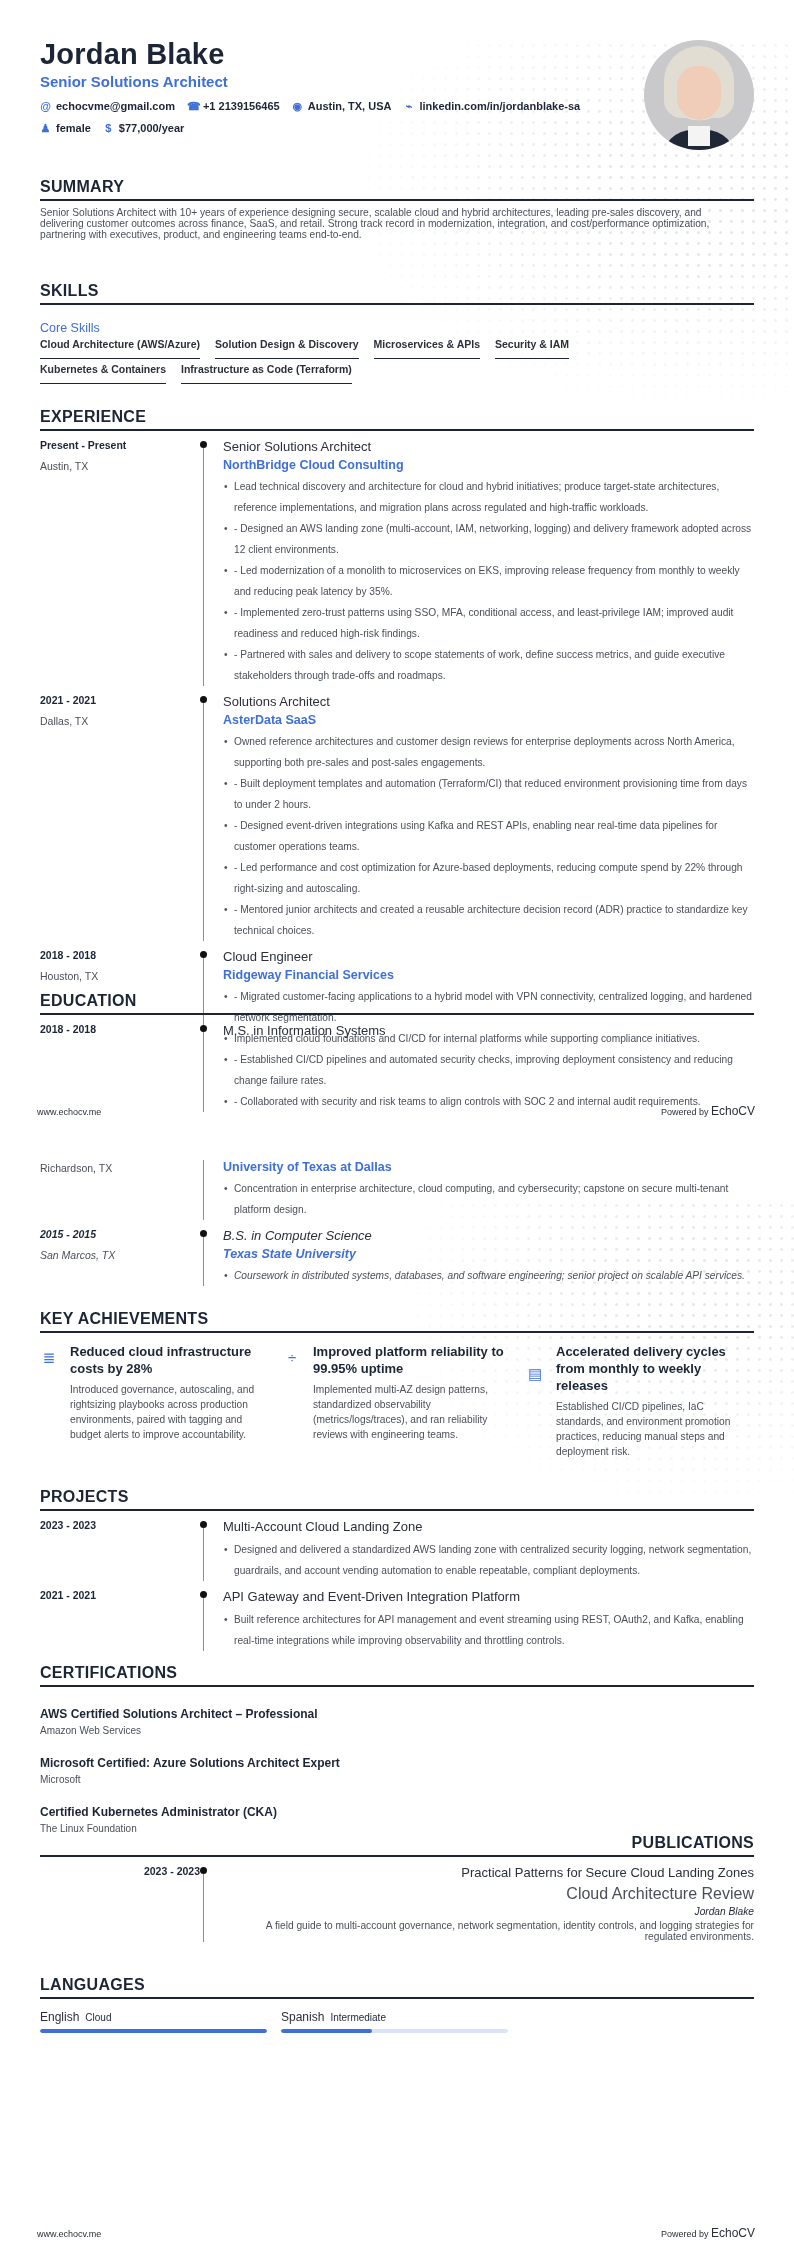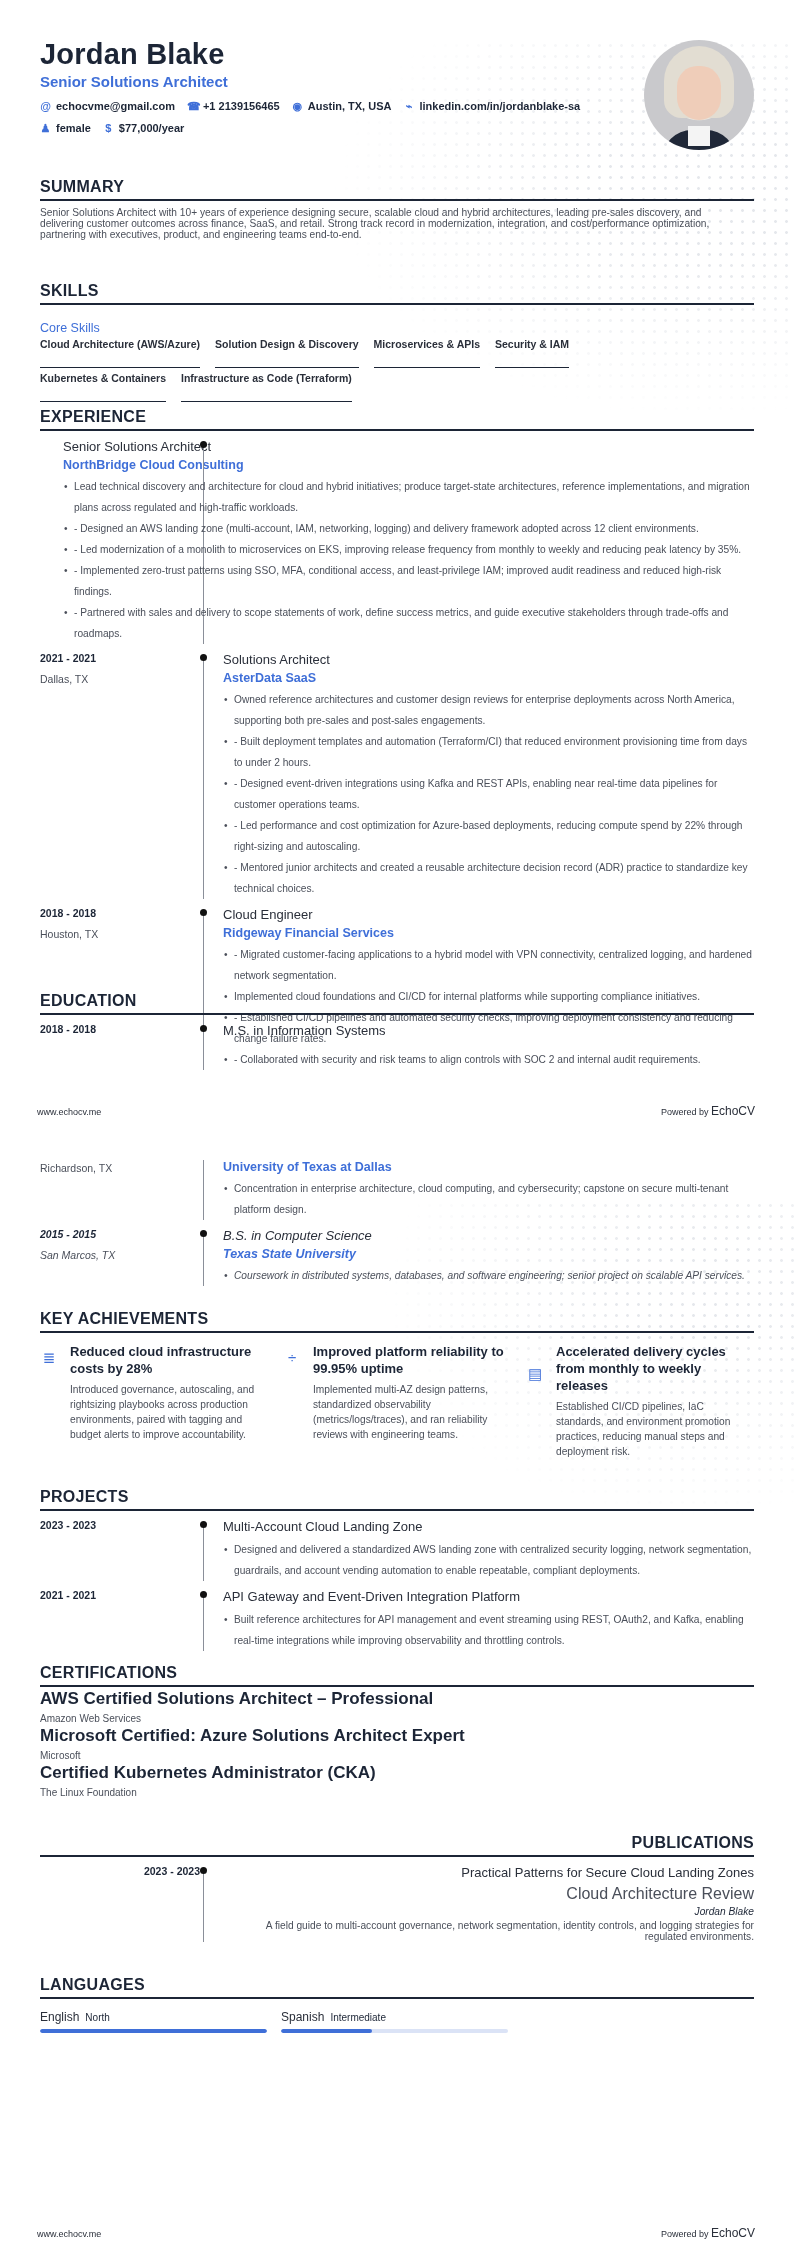--- a/index.html
+++ b/index.html
@@ -28,42 +28,42 @@
   .photo .face { position: absolute; left: 33px; top: 26px; width: 44px; height: 54px; border-radius: 22px 22px 24px 24px; background: #efcdb9; }
   .photo .suit { position: absolute; left: 18px; top: 90px; width: 74px; height: 30px; border-radius: 30px 30px 0 0; background: #202838; }
   .photo .collar { position: absolute; left: 44px; top: 86px; width: 22px; height: 20px; background: #f4f4f4; }
 
   .section { position: absolute; left: 40px; width: 714px; }
   .sec-h { font-size: 16px; font-weight: bold; color: #1c2536; letter-spacing: 0.3px; padding-bottom: 3px; border-bottom: 2.5px solid #1c2536; margin: 0; }
   .body-txt { font-size: 10.2px; line-height: 11px; color: #4a4f5a; }
 
   .skills-sub { font-size: 12.5px; color: #3f6fd8; margin-top: 16px; }
   .skills-list { display: flex; flex-wrap: wrap; column-gap: 15px; row-gap: 4px; margin-top: 3px; width: 640px; }
-  .skill { font-size: 10.5px; font-weight: bold; color: #2a2f3a; padding-bottom: 17px; border-bottom: 1.5px solid #1c2536; }
+  .skill { font-size: 10.5px; font-weight: bold; color: #2a2f3a; padding-bottom: 8px; border-bottom: 1.5px solid #1c2536; }
 
   .entry { display: flex; position: relative; }
   .entry .left { width: 160px; flex: none; }
   .entry .date { font-size: 10.5px; font-weight: bold; color: #1c2536; }
   .entry .loc { font-size: 10.5px; color: #4a4f5a; margin-top: 9px; }
   .entry .rail { position: absolute; left: 163px; top: 4px; bottom: 0; width: 1px; background: #8a8f99; }
   .entry .dot { position: absolute; left: 160px; top: 2px; width: 7px; height: 7px; border-radius: 50%; background: #111; }
   .entry .right { margin-left: 23px; flex: 1; }
   .entry .role { font-size: 13px; color: #2a2f3a; line-height: 16px; }
   .entry .org { font-size: 12.5px; font-weight: bold; color: #3f6fd8; margin-top: 3px; }
   ul.bullets { margin: 4px 0 0 0; padding: 0 0 0 11px; list-style: none; }
   ul.bullets li { position: relative; font-size: 10.2px; line-height: 21px; color: #4a4f5a; }
   ul.bullets li::before { content: "\2022"; position: absolute; left: -10px; color: #4a4f5a; }
 
   .ach-row { display: flex; margin-top: 10px; gap: 16px; }
   .ach { display: flex; width: 227px; gap: 12px; }
   .ach .aico { width: 18px; flex: none; color: #3f6fd8; font-size: 15px; margin-top: 6px; text-align: center; }
   .ach .ah { font-size: 13px; font-weight: bold; color: #1c2536; line-height: 17px; }
   .ach .ad { font-size: 10.2px; line-height: 15px; color: #4a4f5a; margin-top: 5px; }
 
-  .cert-name { font-size: 17px; font-weight: bold; color: #1c2536; margin-top: 2px; }
+  .cert-name { font-size: 12px; font-weight: bold; color: #1c2536; margin-top: 20px; }
   .cert-issuer { font-size: 10px; color: #4a4f5a; margin-top: 4px; }
 
   .pub-venue { font-size: 16px; color: #4a4f5a; margin-top: 4px; }
   .pub-author { font-size: 10.2px; font-style: italic; color: #1c2536; margin-top: 3px; }
 
   .langs { display: flex; gap: 14px; margin-top: 8px; }
   .lang { width: 227px; }
   .lang .ln { font-size: 12px; color: #2a2f3a; }
   .lang .lv { font-size: 10px; color: #1c2536; margin-left: 6px; }
   .lang .bar { height: 4px; border-radius: 2px; background: #dbe3f6; margin-top: 4px; position: relative; overflow: hidden; }
@@ -134,20 +134,24 @@
     <span class="skill">Infrastructure as Code (Terraform)</span>
   </div>
 </div>
 
 <div class="section" style="top:408px;">
   <h2 class="sec-h">EXPERIENCE</h2>
 
   <div class="entry" style="margin-top:8px;">
     <div class="rail"></div>
       <div class="dot"></div>
+    <div class="left">
+        <div class="date">Present - Present</div>
+        <div class="loc">Austin, TX</div>
+      </div>
     <div class="right">
       <div class="role">Senior Solutions Architect</div>
       <div class="org">NorthBridge Cloud Consulting</div>
       <ul class="bullets">
         <li>Lead technical discovery and architecture for cloud and hybrid initiatives; produce target-state architectures, reference implementations, and migration plans across regulated and high-traffic workloads.</li>
         <li>- Designed an AWS landing zone (multi-account, IAM, networking, logging) and delivery framework adopted across 12 client environments.</li>
         <li>- Led modernization of a monolith to microservices on EKS, improving release frequency from monthly to weekly and reducing peak latency by 35%.</li>
         <li>- Implemented zero-trust patterns using SSO, MFA, conditional access, and least-privilege IAM; improved audit readiness and reduced high-risk findings.</li>
         <li>- Partnered with sales and delivery to scope statements of work, define success metrics, and guide executive stakeholders through trade-offs and roadmaps.</li>
       </ul>
@@ -324,21 +328,21 @@
       <div class="pub-author">Jordan Blake</div>
       <div class="body-txt" style="margin-top:3px;">A field guide to multi-account governance, network segmentation, identity controls, and logging strategies for regulated environments.</div>
     </div>
   </div>
 </div>
 
 <div class="section" style="top:1976px;">
   <h2 class="sec-h">LANGUAGES</h2>
   <div class="langs">
     <div class="lang">
-      <span class="ln">English</span><span class="lv">North</span>
+      <span class="ln">English</span><span class="lv">Cloud</span>
       <div class="bar">
           <div class="fill" style="width: 100%;"></div>
         </div>
     </div>
     <div class="lang">
       <span class="ln">Spanish</span><span class="lv">Intermediate</span>
       <div class="bar">
           <div class="fill" style="width: 40%;"></div>
         </div>
     </div>

